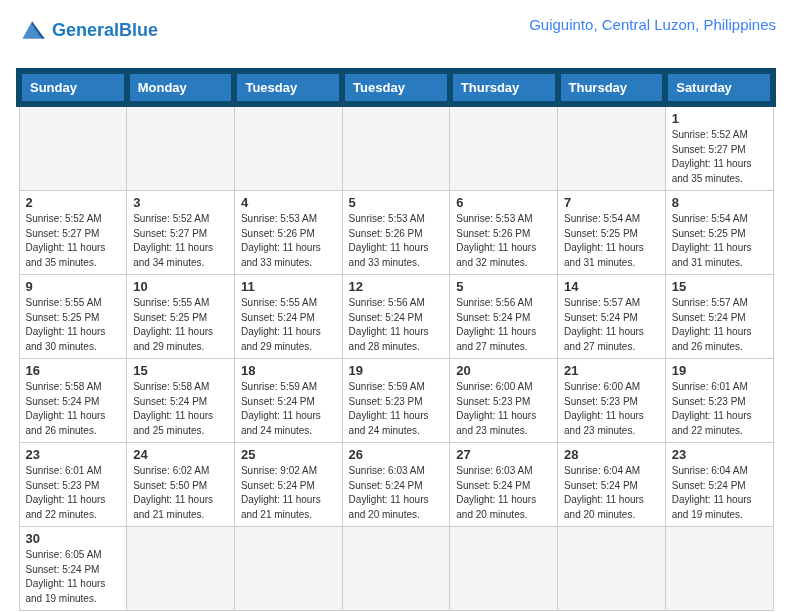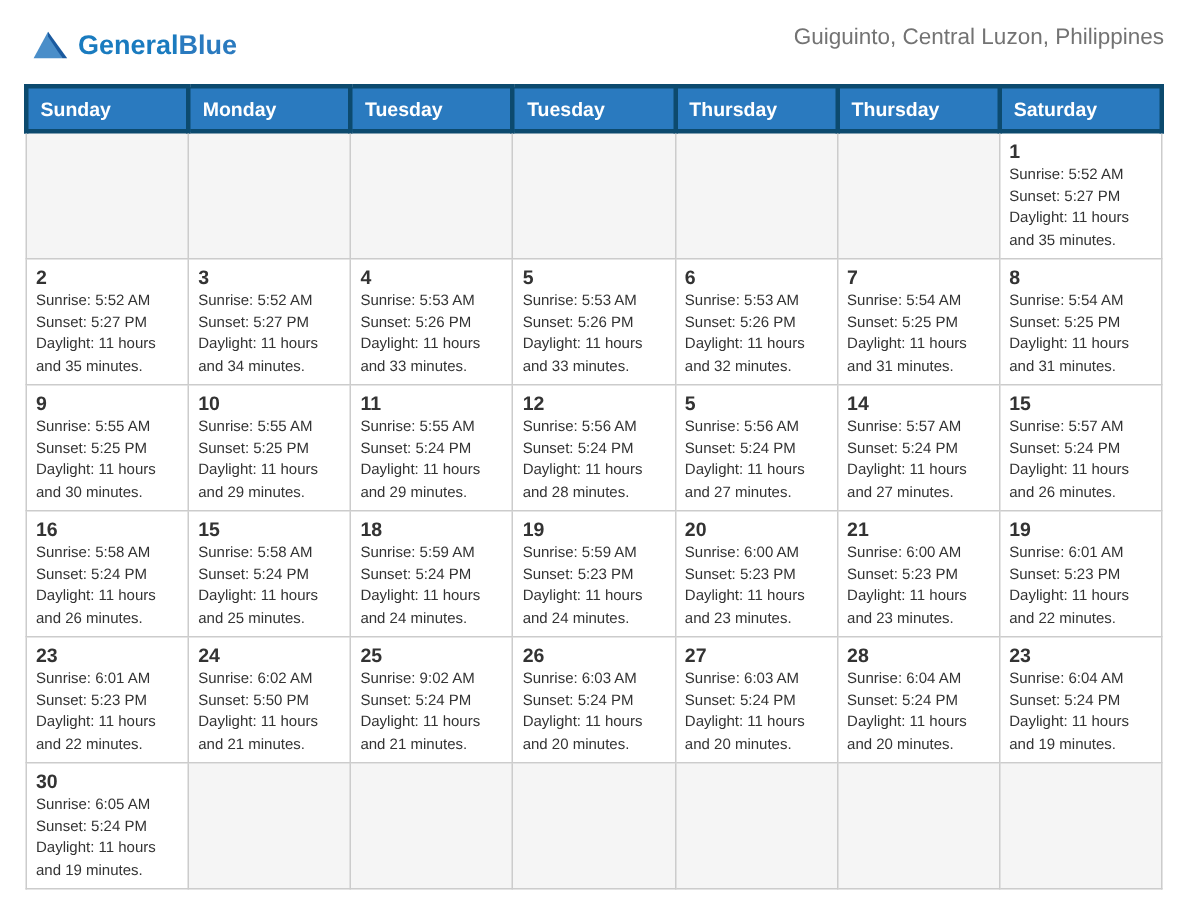--- a/index.html
+++ b/index.html
@@ -7,21 +7,21 @@
       font-family: Arial, sans-serif;
       background: #fff;
       width: 792px;
       min-height: 612px;
       padding: 16px;
     }
     .header-area {
       display: flex;
       justify-content: space-between;
       align-items: flex-start;
-      margin-bottom: 12px;
+      margin-bottom: 24px;
     }
     .logo {
       display: flex;
       align-items: center;
       gap: 4px;
     }
     .logo-text {
       font-size: 18px;
       font-weight: bold;
       color: #333;
@@ -37,34 +37,34 @@
     .title-area {
       text-align: right;
     }
     .month-title {
       font-size: 32px;
       font-weight: bold;
       color: #333;
     }
     .location-title {
       font-size: 15px;
-      color: #737373;
+      color: #3b82f6;
     }
     .calendar-table {
       width: 100%;
       border-collapse: collapse;
       border: 1px solid #ccc;
     }
     .calendar-table th {
       background-color: #2a7abf;
       color: #fff;
       text-align: left;
       padding: 6px 8px;
       font-size: 13px;
-      border: 3px solid #0c4a6e;
+      border: 6px solid #0c4a6e;
     }
     .calendar-table td {
       vertical-align: top;
       border: 1px solid #ccc;
       padding: 4px 6px;
       width: calc(100% / 7);
       min-height: 80px;
       font-size: 10.5px;
       color: #333;
       background: #fff;

